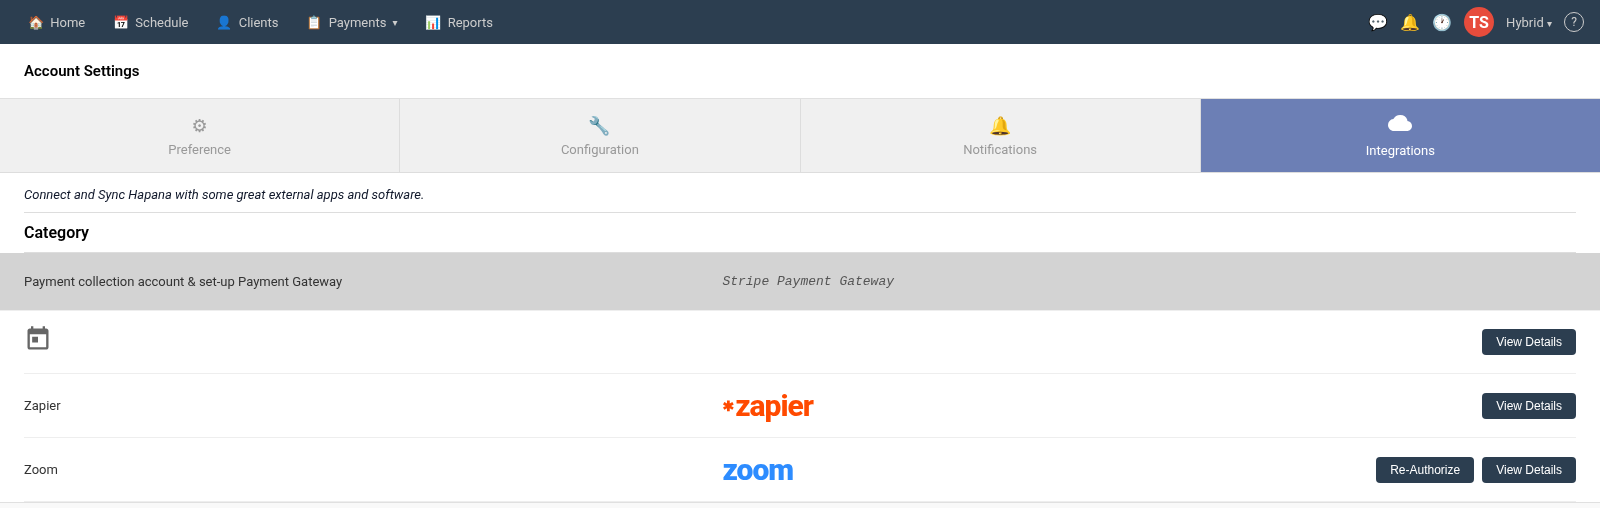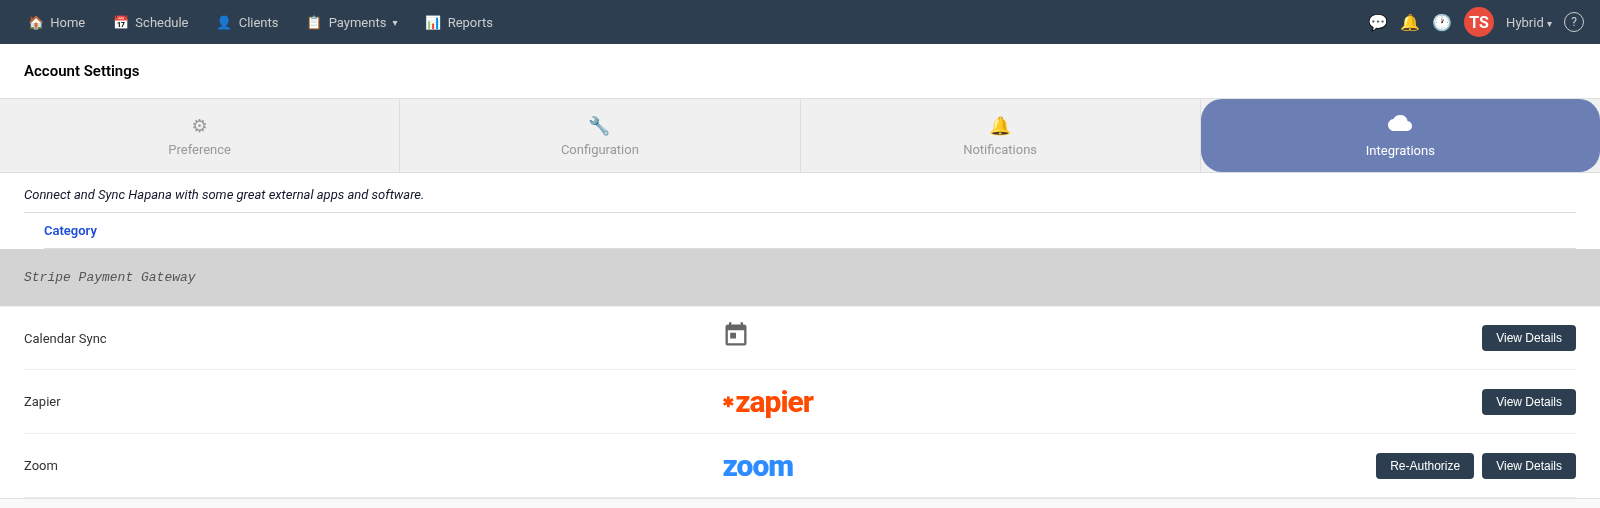--- a/index.html
+++ b/index.html
@@ -55,37 +55,37 @@
       flex-direction: column;
       align-items: center;
       justify-content: center;
       padding: 14px 0;
       cursor: pointer;
       color: #999;
       font-size: 13px;
       gap: 6px;
       border-right: 1px solid #ddd;
     }
-    .tab:last-child { border-right: none; border-radius: 21px; }
+    .tab:last-child { border-right: none; }
     .tab.active {
       background: #6c7fb5;
       color: #fff;
     }
     .tab-icon { font-size: 18px; }
 
     
     .content { background: #fff; padding: 0 24px; }
     .subtitle {
       padding: 14px 0 10px 0;
       font-style: italic;
       font-size: 13px;
       color: #0f172a;
       border-bottom: 1px solid #ddd;
     }
-    .table-header { display: flex; padding: 10px 0; font-weight: 600; font-size: 13px; color: #1d4ed8; border-bottom: 1px solid #ddd; margin-left: 20px; }
+    .table-header { display: flex; padding: 10px 0; font-weight: 600; font-size: 16px; color: #000000; border-bottom: 1px solid #ddd; }
     .col-category { flex: 0 0 45%; }
     .col-application { flex: 1; }
     .col-action { flex: 0 0 220px; display: flex; justify-content: flex-end; }
 
     .table-row {
       display: flex;
       align-items: center;
       padding: 14px 0;
       border-bottom: 1px solid #eee;
       min-height: 58px;
@@ -203,29 +203,29 @@
 
 <div class="content">
   <div class="subtitle">Connect and Sync Hapana with some great external apps and software.</div>
 
   <div class="table-header">
     <div class="col-category">Category</div>
     <div class="col-action"></div>
   </div>
 
   <div class="table-row highlighted">
+    <div class="row-category">
+      <span>Payment collection account &amp; set-up Payment Gateway</span>
+    </div>
     <div class="row-application">
       <span class="stripe-text">Stripe Payment Gateway</span>
     </div>
   </div>
 
   <div class="table-row">
-    <div class="row-category">
-      <span>Calendar Sync</span>
-    </div>
     <div class="row-application">
       <span class="cal-icon">
         <svg width="28" height="28" viewBox="0 0 24 24" fill="#666">
           <path d="M19 3h-1V1h-2v2H8V1H6v2H5c-1.1 0-2 .9-2 2v14c0 1.1.9 2 2 2h14c1.1 0 2-.9 2-2V5c0-1.1-.9-2-2-2zm0 16H5V8h14v11zM7 10h5v5H7z"></path>
         </svg>
       </span>
     </div>
     <div class="row-action">
       <button class="btn btn-dark">View Details</button>
     </div>

